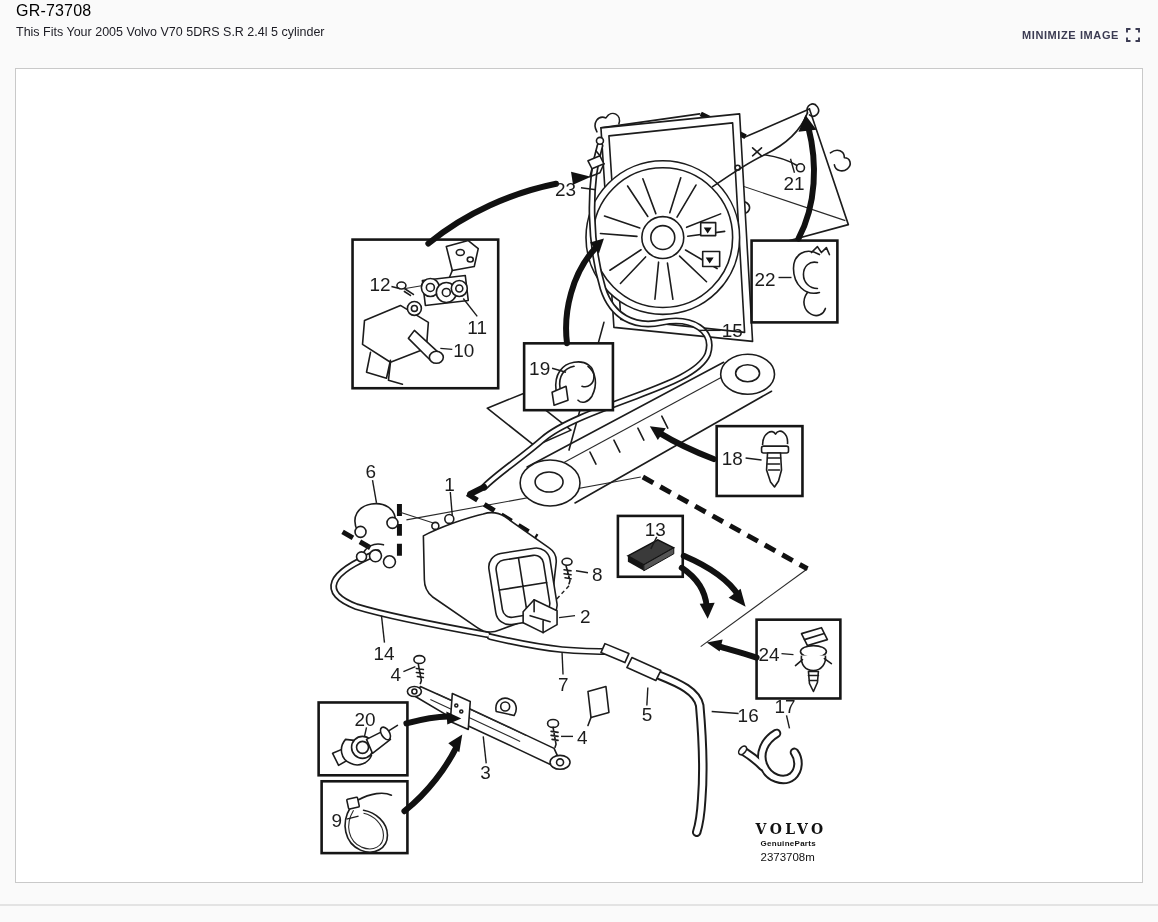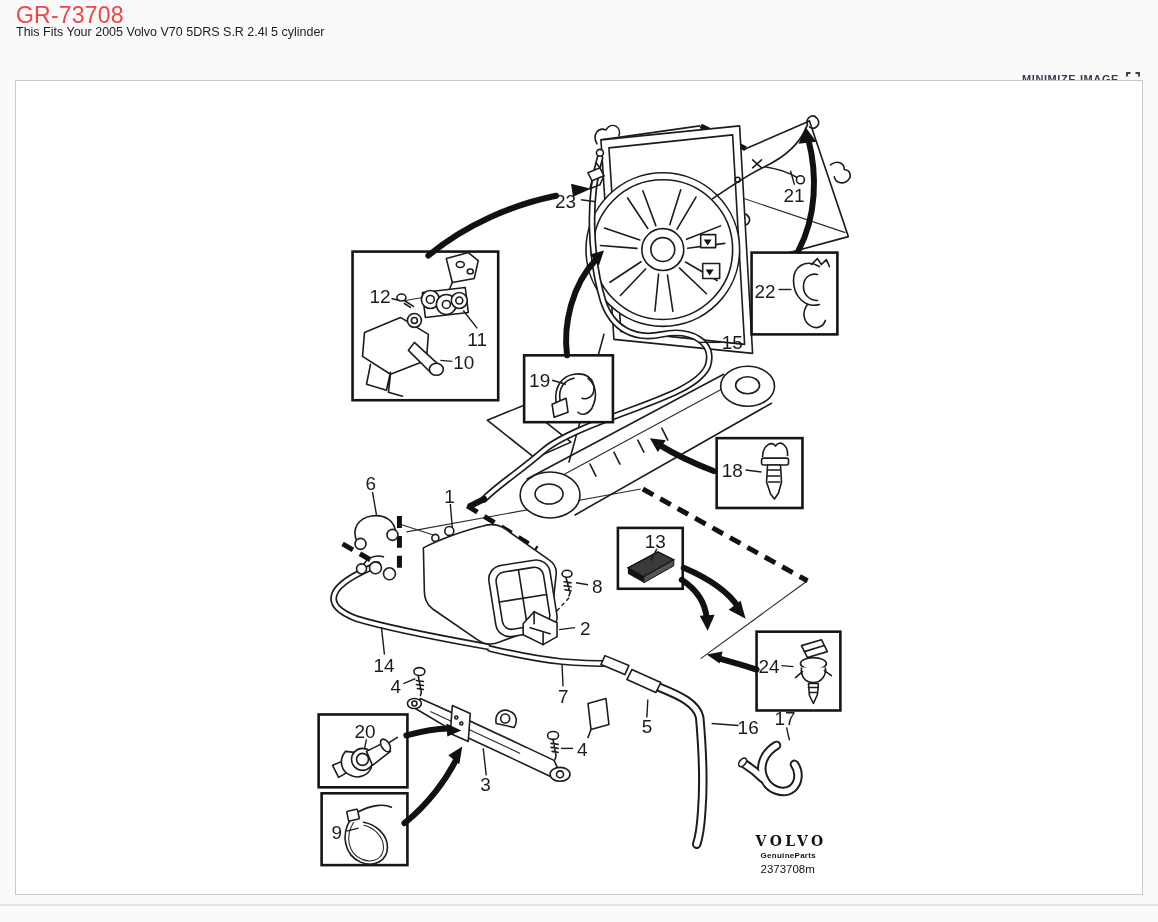--- a/index.html
+++ b/index.html
@@ -1,22 +1,22 @@
 <!DOCTYPE html>
 <html><head>
 <meta charset="utf-8">
 <style>
   html,body{margin:0;padding:0;width:1158px;height:922px;background:#fafafa;overflow:hidden;
             font-family:"Liberation Sans",sans-serif;}
-  .hdr-title{position:absolute;left:16px;top:2px;font-size:23px;font-weight:500;color:#ef4444;letter-spacing:.2px;}
+  .hdr-title{position:absolute;left:16px;top:2px;font-size:16px;font-weight:500;color:#000000;letter-spacing:.2px;}
   .hdr-fit{position:absolute;left:16px;top:25px;font-size:12.5px;color:#1c1c24;text-align:center;}
   .min-btn{position:absolute;right:14px;top:26px;display:flex;align-items:center;gap:7px;
-           background:none;border:none;padding:2px 4px;cursor:pointer;margin-top:44px;}
+           background:none;border:none;padding:2px 4px;cursor:pointer;}
   .min-btn span{font-size:11px;font-weight:700;letter-spacing:.6px;color:#3b3b52;}
-  .panel{position:absolute;left:15px;top:80px;width:1128px;height:815px;background:#fff;
+  .panel{position:absolute;left:15px;top:68px;width:1128px;height:815px;background:#fff;
          border:1px solid #c9c9c9;box-sizing:border-box;}
   .divider{position:absolute;left:0;top:904px;width:1158px;height:2px;background:#e3e3e3;}
   svg{display:block;}
   .ln{stroke:#1c1c1c;stroke-width:1.6;fill:none;stroke-linecap:round;stroke-linejoin:round;}
   .fw{stroke:#1c1c1c;stroke-width:1.6;fill:#fff;stroke-linejoin:round;}
   .thin{stroke:#2a2a2a;stroke-width:1.1;fill:none;}
   .hd{stroke:#111;stroke-width:5;fill:none;stroke-dasharray:12 8;}
   .to{stroke:#1c1c1c;stroke-width:7;fill:none;stroke-linecap:round;stroke-linejoin:round;}
   .ti{stroke:#fff;stroke-width:3.6;fill:none;stroke-linecap:round;stroke-linejoin:round;}
   .tow{stroke:#1c1c1c;stroke-width:9.5;fill:none;stroke-linecap:round;}

